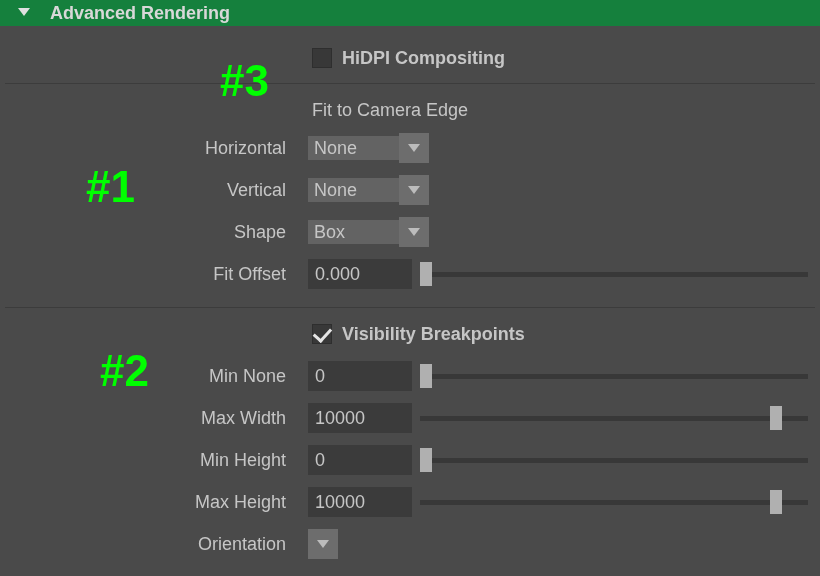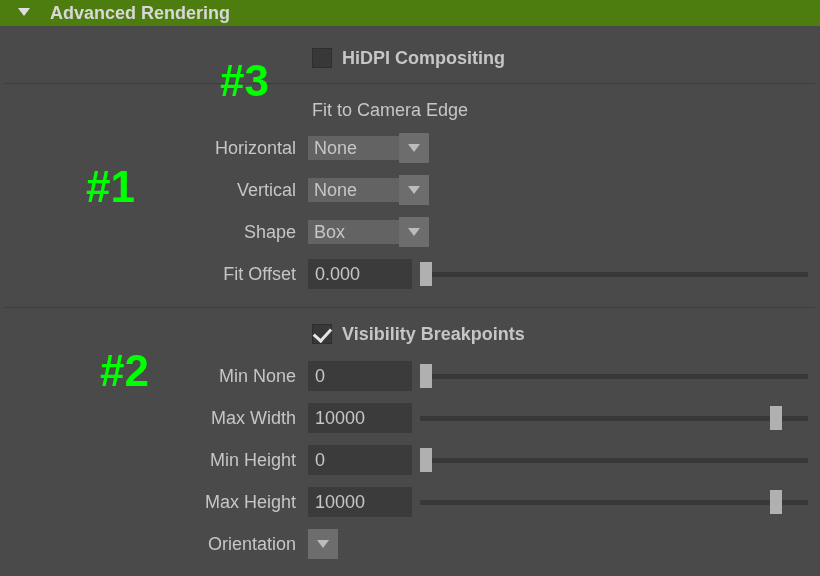--- a/index.html
+++ b/index.html
@@ -1,37 +1,37 @@
 <!DOCTYPE html>
 <html><head>
 <meta charset="utf-8">
 <style>
   * { box-sizing: border-box; margin: 0; padding: 0; font-family: Arial, Helvetica, sans-serif; }
   html, body { width: 820px; height: 576px; background: #4a4a4a; overflow: hidden; }
   .panel { width: 820px; }
   .header {
-    width: 100%; height: 26px; background: #4d7c0f; display: flex; align-items: center;
+    width: 100%; height: 26px; background: #15803d; display: flex; align-items: center;
     padding-left: 18px;
   }
   .header-tri {
     margin-right: 20px;
   }
   .header-title { color: #d8d8d8; font-size: 18px; font-weight: bold; }
   .section {
     padding-top: 16px;
     padding-bottom: 16px;
     position: relative;
   }
   .hr { height: 1px; background: #3c3c3c; margin: 0 5px; }
   .row {
     display: flex; align-items: center; height: 34px; margin-bottom: 8px;
   }
   .row.last { margin-bottom: 0; }
   .label-cell {
-    width: 308px; text-align: right; padding-right: 12px; color: #c6c6c6; font-size: 18px;
+    width: 308px; text-align: right; padding-right: 22px; color: #c6c6c6; font-size: 18px;
   }
   .control-cell {
     width: 500px; display: flex; align-items: center;
   }
   .section-title {
     color: #c6c6c6; font-size: 18px; margin-left: 312px; margin-bottom: 10px;
   }
   
   .checkbox {
     width: 20px; height: 20px; border: 1px solid #2e2e2e; background: #383838; display: inline-flex;

